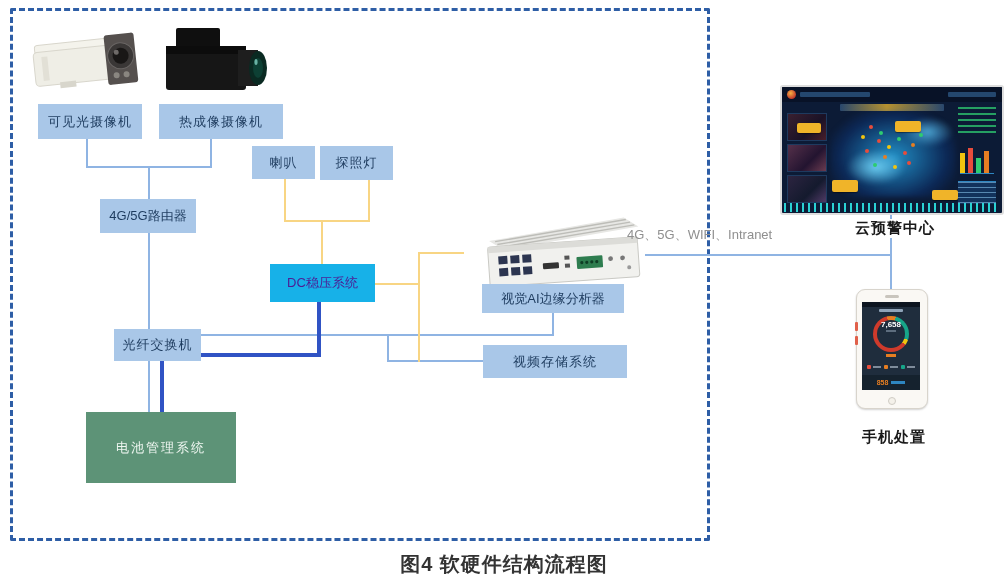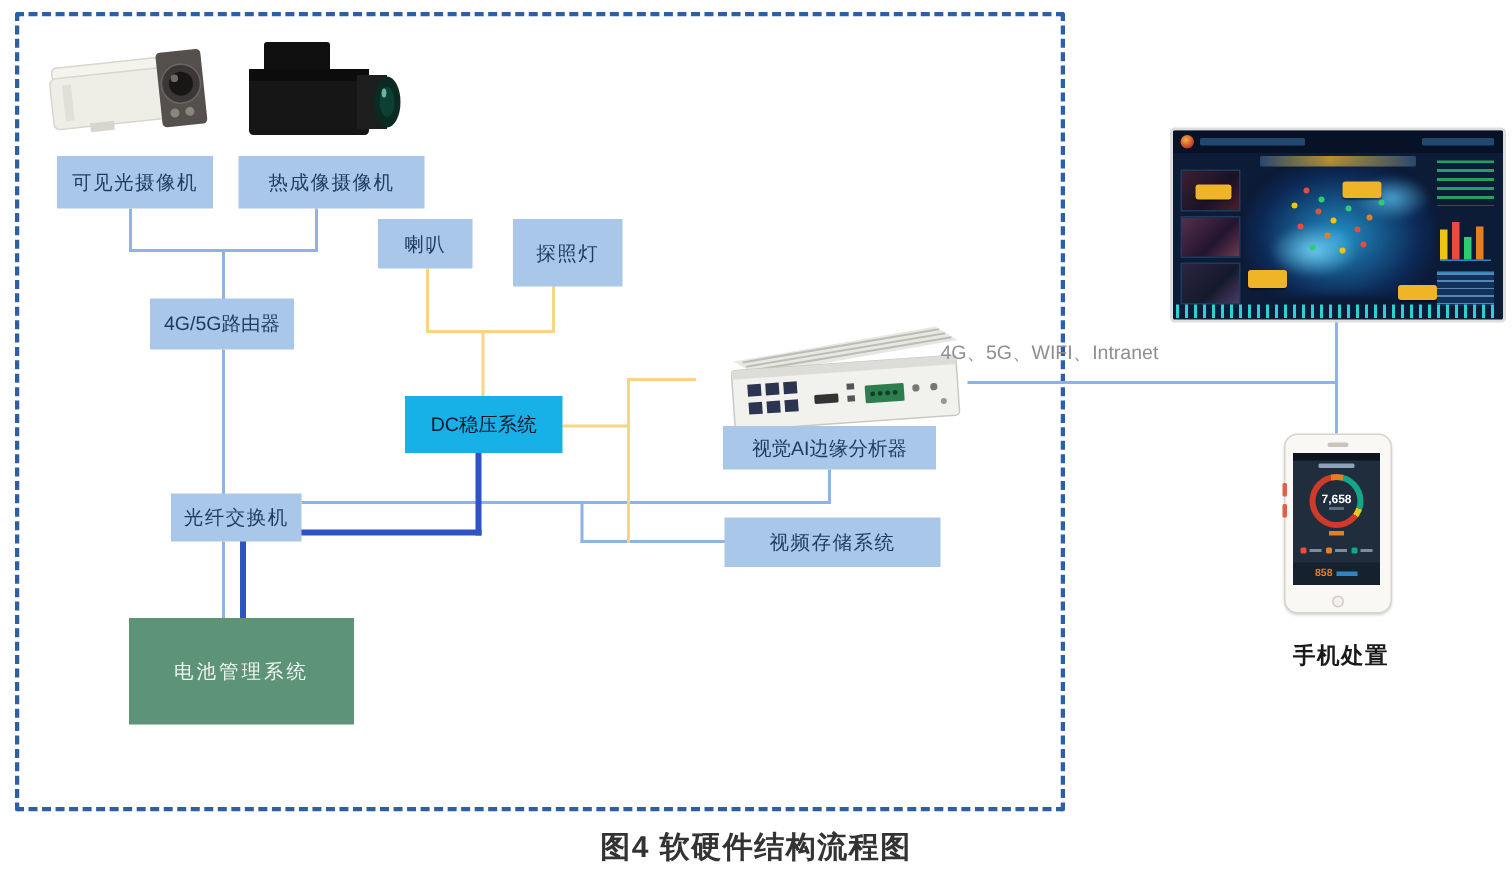--- a/index.html
+++ b/index.html
@@ -12,21 +12,21 @@
 
   
   .ln{position:absolute;z-index:1;}
   .lb{background:#8fb4e3;}
   .ly{background:#f8d583;}
   .ld{background:#3053c4;z-index:2;}
 
   
   .node{position:absolute;z-index:3;display:flex;align-items:center;justify-content:center;
     background:#a9c7e8;color:#1d3b5e;font-size:13px;letter-spacing:1px;}
-  .node-dc{background:#17b1e8;color:#0f172a;}
+  .node-dc{background:#17b1e8;color:#4c1d95;}
   .node-green{background:#5d9377;color:#eef6f0;font-size:13px;letter-spacing:2px;}
 
   .img{position:absolute;z-index:3;}
 
   
   .screen{position:absolute;left:780px;top:85px;width:220px;height:126px;z-index:3;
     background:#0c1b36;border:2px solid #dedede;border-radius:3px;overflow:hidden;}
   .scr-top{position:absolute;left:0;top:0;right:0;height:15px;background:#081227;}
   .scr-emblem{position:absolute;left:5px;top:3px;width:9px;height:9px;border-radius:50%;
     background:radial-gradient(circle at 40% 35%,#f5b041,#c0392b 70%);}
@@ -56,21 +56,21 @@
   .phone{position:absolute;left:856px;top:289px;width:70px;height:118px;z-index:3;
     background:#faf8f4;border:1px solid #d8d4cc;border-radius:9px;box-shadow:0 1px 2px rgba(0,0,0,.18);}
   .ph-speaker{position:absolute;left:28px;top:5px;width:14px;height:3px;border-radius:2px;background:#c9c5bd;}
   .ph-btn{position:absolute;left:-2px;width:3px;height:9px;border-radius:1px;background:#e0604a;}
   .ph-screen{position:absolute;left:5px;top:12px;width:58px;height:88px;background:#1f2d3d;overflow:hidden;}
   .ph-status{position:absolute;left:0;top:0;right:0;height:5px;background:#0d1520;}
   .ph-titlebar{position:absolute;left:17px;top:7px;width:24px;height:3px;background:#8fa3b8;border-radius:1px;}
   .ph-ring{position:absolute;left:11px;top:14px;width:36px;height:36px;border-radius:50%;
     background:conic-gradient(from 210deg,#cf3a2b 0 38%,#e67e22 38% 46%,#17a589 46% 72%,#f1c40f 72% 77%,#cf3a2b 77% 100%);}
   .ph-hole{position:absolute;left:4px;top:4px;right:4px;bottom:4px;border-radius:50%;background:#1f2d3d;
-    display:flex;flex-direction:column;align-items:center;justify-content:center;}
+    display:flex;flex-direction:column;align-items:center;justify-content:flex-start;}
   .ph-val{color:#fff;font-size:8px;font-weight:bold;letter-spacing:0;}
   .ph-valsub{width:10px;height:2px;background:#5d6d7e;margin-top:1px;}
   .ph-tab{position:absolute;left:24px;top:52px;width:10px;height:3px;background:#e67e22;}
   .ph-stats{position:absolute;left:3px;top:59px;right:3px;height:12px;display:flex;justify-content:space-around;}
   .ph-stat{display:flex;align-items:center;gap:2px;}
   .ph-dot{width:4px;height:4px;border-radius:1px;}
   .ph-bar{width:8px;height:2px;background:#7f8c9b;}
   .ph-bottom{position:absolute;left:0;right:0;bottom:0;height:15px;background:#15222e;
     display:flex;align-items:center;justify-content:center;gap:3px;}
   .ph-bottom .num{color:#e67e22;font-size:7px;font-weight:bold;}
@@ -172,21 +172,21 @@
       </g>
       <circle cx="134" cy="52" r="2.4" fill="#777"></circle>
         <circle cx="146" cy="52" r="2.4" fill="#777"></circle>
       <circle cx="152" cy="62" r="2" fill="#999"></circle>
     </g>
   </svg>
 
   <div class="node" style="left:38px;top:104px;width:104px;height:35px">可见光摄像机</div>
   <div class="node" style="left:159px;top:104px;width:124px;height:35px">热成像摄像机</div>
   <div class="node" style="left:252px;top:146px;width:63px;height:33px">喇叭</div>
-  <div class="node" style="left:342px;top:146px;width:73px;height:45px">探照灯</div>
+  <div class="node" style="left:320px;top:146px;width:73px;height:34px">探照灯</div>
   <div class="node" style="left:100px;top:199px;width:96px;height:34px;letter-spacing:0">4G/5G路由器</div>
   <div class="node node-dc" style="left:270px;top:264px;width:105px;height:38px;letter-spacing:0">DC稳压系统</div>
   <div class="node" style="left:114px;top:329px;width:87px;height:32px">光纤交换机</div>
   <div class="node" style="left:482px;top:284px;width:142px;height:29px;letter-spacing:0">视觉AI边缘分析器</div>
   <div class="node" style="left:483px;top:345px;width:144px;height:33px">视频存储系统</div>
   <div class="node node-green" style="left:86px;top:412px;width:150px;height:71px">电池管理系统</div>
 
   <div class="net-label">4G、5G、WIFI、Intranet</div>
 
   <div class="screen">
@@ -209,20 +209,21 @@
     <div class="rp-rows"></div>
     <div class="rp-bars">
       <div style="height:20px;background:#f1c40f"></div>
       <div style="height:25px;background:#e74c3c"></div>
       <div style="height:15px;background:#2ecc71"></div>
       <div style="height:22px;background:#e67e22"></div>
     </div>
     <div class="rp-table"></div>
     <div class="scr-ticks"></div>
   </div>
+  <div class="caption-sm" style="left:830px;top:219px;width:124px">云预警中心</div>
 
   <div class="phone">
     <div class="ph-speaker"></div>
     <div class="ph-btn" style="top:32px"></div>
     <div class="ph-btn" style="top:46px"></div>
     <div class="ph-screen">
       <div class="ph-status"></div>
       <div class="ph-titlebar"></div>
       <div class="ph-ring">
         <div class="ph-hole">

